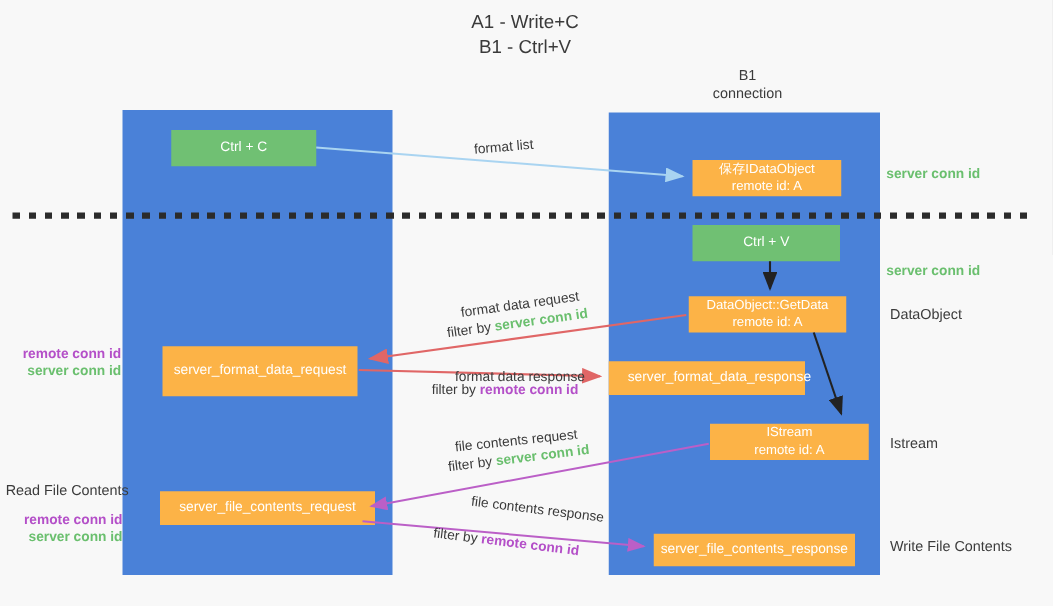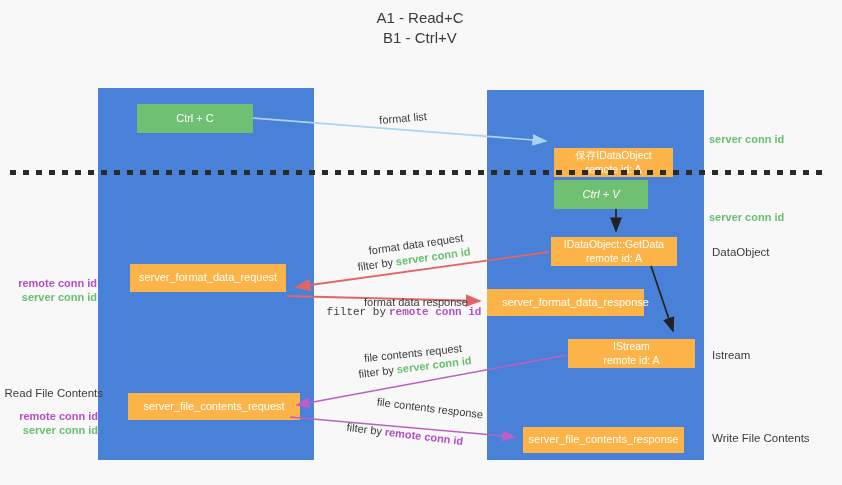--- a/index.html
+++ b/index.html
@@ -43,24 +43,28 @@
   .green-text { color:#6abf6e; font-weight:bold; }
   .purple-text { color:#b44fc8; font-weight:bold; }
   svg.arrows { position:absolute; left:0; top:0; width:842px; height:485px; z-index:3; pointer-events:none; }
 </style>
 </head>
 <body>
 
 <div class="canvas">
 
   <div class="title">
-    <div>A1 - Read+C</div>
+    <div>A1 - Write+C</div>
     <div>B1 - Ctrl+V</div>
   </div>
 
+  <div class="col-hdr" style="left:548px;">
+    <div>B1</div>
+    <div>connection</div>
+  </div>
 
   <div class="panel" style="left:98px; top:88px; width:216px; height:372px;"></div>
   <div class="panel" style="left:487px; top:90px; width:217px; height:370px;"></div>
 
   <div class="dotted-line"></div>
 
   <svg class="arrows" viewBox="0 0 842 485">
     <defs>
       <marker id="mk-blue" markerWidth="9" markerHeight="7" refX="8" refY="3.5" orient="auto">
         <path d="M0,0 L9,3.5 L0,7 Z" fill="#a9d4f1"></path>
@@ -81,35 +85,35 @@
     <line x1="549" y1="252" x2="296" y2="287" stroke="#e06666" stroke-width="1.8" marker-end="url(#mk-red)"></line>
     <line x1="287" y1="296" x2="480" y2="301" stroke="#e06666" stroke-width="1.8" marker-end="url(#mk-red)"></line>
     <line x1="567" y1="355" x2="297" y2="405" stroke="#bb5fc7" stroke-width="1.6" marker-end="url(#mk-purple)"></line>
     <line x1="290" y1="417" x2="515" y2="437" stroke="#bb5fc7" stroke-width="1.6" marker-end="url(#mk-purple)"></line>
   </svg>
 
   <div class="node green-node" style="left:137px; top:104px; width:116px; height:29px;">
     <span>Ctrl + C</span>
   </div>
 
-  <div class="node orange-node" style="left:554px; top:128px; width:119px; height:29px; font-size:10.5px;margin-top:20px;">
+  <div class="node orange-node" style="left:554px; top:128px; width:119px; height:29px; font-size:10.5px;">
     <span>保存IDataObject</span>
     <span>remote id: A</span>
   </div>
 
-  <div class="node green-node" style="left:554px; top:180px; width:94px; height:29px;font-style:italic;">
+  <div class="node green-node" style="left:554px; top:180px; width:118px; height:29px;">
     <span>Ctrl + V</span>
   </div>
 
   <div class="node orange-node" style="left:551px; top:237px; width:126px; height:29px; font-size:10.5px;">
-    <span>IDataObject::GetData</span>
+    <span>DataObject::GetData</span>
     <span>remote id: A</span>
   </div>
 
-  <div class="node orange-node" style="left:130px; top:264px; width:156px; height:28px;">
+  <div class="node orange-node" style="left:130px; top:277px; width:156px; height:40px;">
     <span>server_format_data_request</span>
   </div>
 
   <div class="node orange-node" style="left:487px; top:289px; width:157px; height:27px;padding-left:20px;">
     <span>server_format_data_response</span>
   </div>
 
   <div class="node orange-node" style="left:568px; top:339px; width:127px; height:29px; font-size:10.5px;">
     <span>IStream</span>
     <span>remote id: A</span>
@@ -126,21 +130,21 @@
   <div class="edge-label" style="left:403px; top:118px; transform:translate(-50%,-50%) rotate(-5deg);">format list</div>
 
   <div class="edge-label" style="left:416px; top:244px; transform:translate(-50%,-50%) rotate(-8deg);">format data request</div>
 
   <div class="edge-label" style="left:414px; top:259px; transform:translate(-50%,-50%) rotate(-8deg);">
     <span>filter by</span><span class="green-text">server conn id</span>
   </div>
 
   <div class="edge-label" style="left:416px; top:290px; transform:translate(-50%,-50%);margin-top:12px;">format data response</div>
 
-  <div class="edge-label" style="left:404px; top:312px; transform:translate(-50%,-50%);font-family:Liberation Mono, monospace;">
+  <div class="edge-label" style="left:404px; top:312px; transform:translate(-50%,-50%);">
     <span>filter by</span><span class="purple-text">remote conn id</span>
   </div>
 
   <div class="edge-label" style="left:413px; top:353px; transform:translate(-50%,-50%) rotate(-6deg);">file contents request</div>
 
   <div class="edge-label" style="left:415px; top:367px; transform:translate(-50%,-50%) rotate(-7deg);">
     <span>filter by</span><span class="green-text">server conn id</span>
   </div>
 
   <div class="edge-label" style="left:430px; top:408px; transform:translate(-50%,-50%) rotate(7deg);">file contents response</div>

